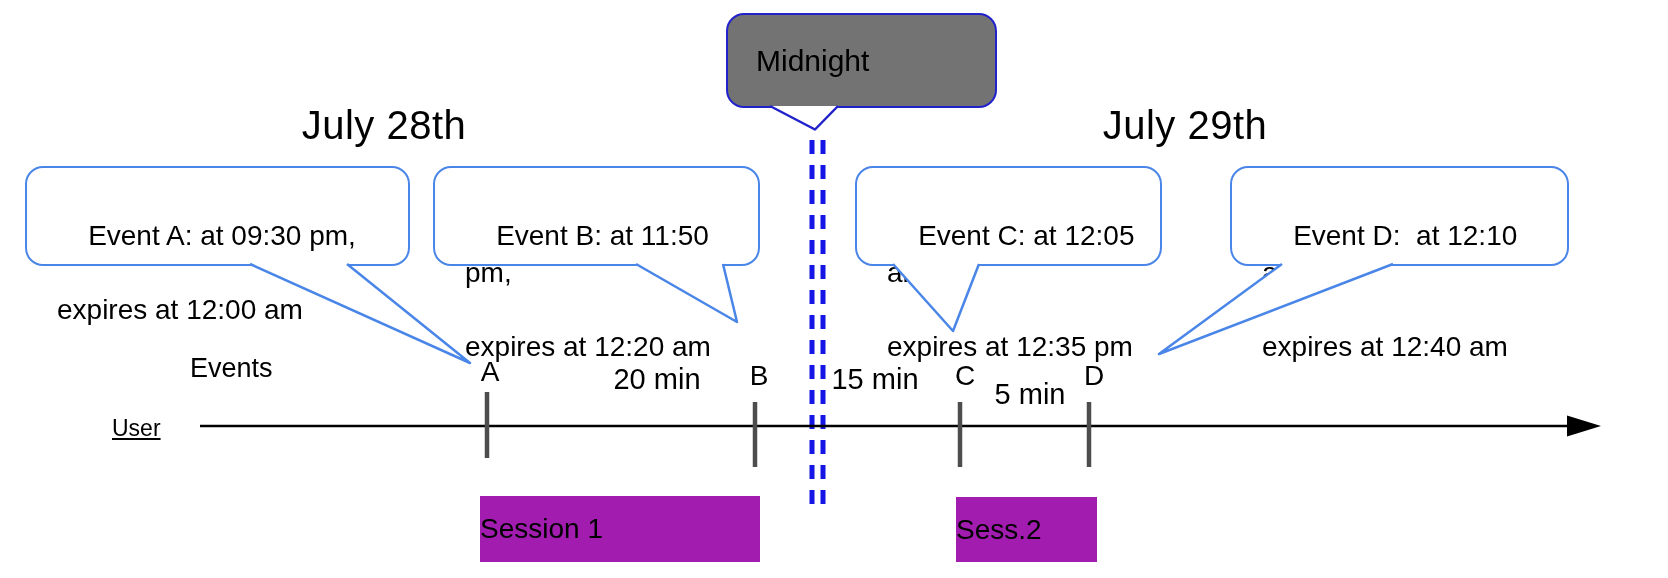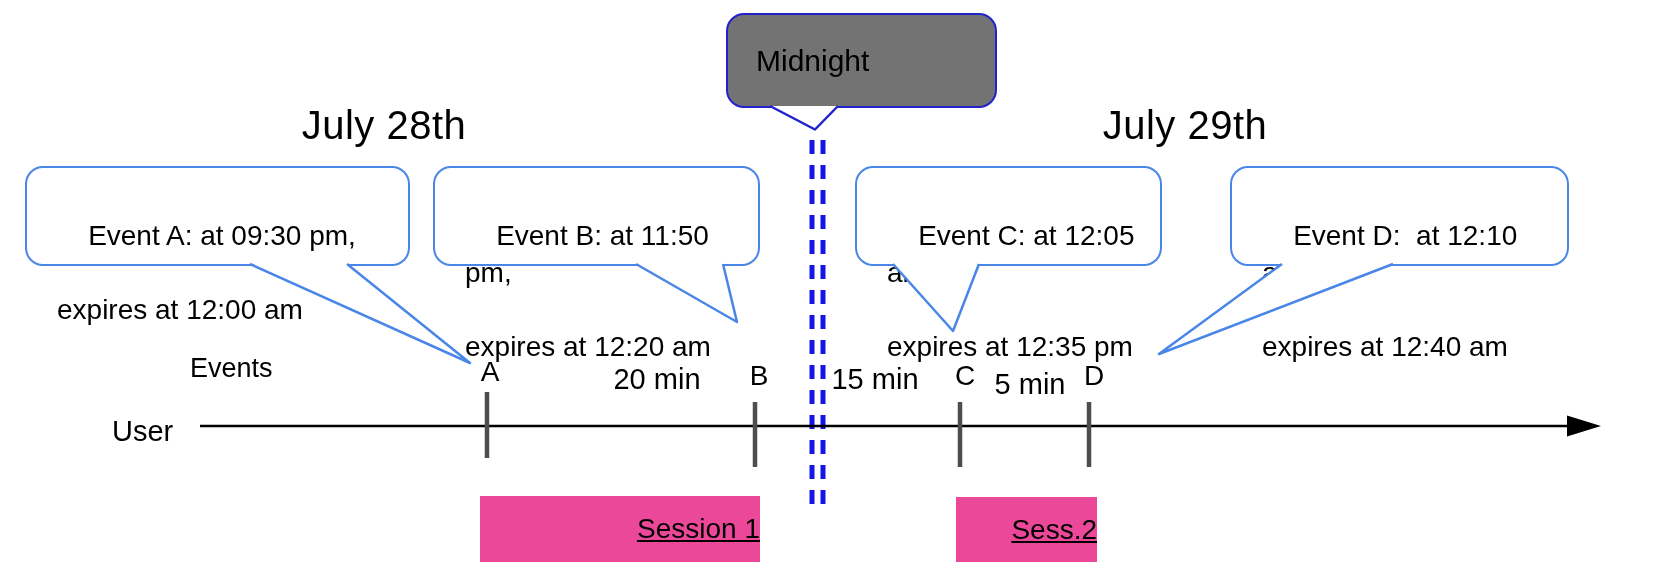--- a/index.html
+++ b/index.html
@@ -12,27 +12,27 @@
   .callout{
     box-sizing:border-box;background:#fff;border:2.5px solid #4a86e8;border-radius:18px;
     padding:12px 10px 0 30px;font-size:28px;line-height:37px;white-space:pre-wrap;z-index:2;
   }
   .callout .b{font-weight:normal;text-align:right;}
   .midnight{
     box-sizing:border-box;background:#737373;border:2.5px solid #2222cc;border-radius:18px;
     font-size:30px;z-index:2;display:flex;align-items:center;padding-left:28px;
   }
   .session{
-    background:#ec4899;display:flex;align-items:center;justify-content:flex-end;
-    font-size:28px;z-index:1;text-decoration:underline;
+    background:#a21caf;display:flex;align-items:center;justify-content:flex-start;
+    font-size:28px;z-index:1;
   }
   .tick-label{font-size:28px;transform:translateX(-50%);white-space:nowrap;}
   .interval-label{font-size:29px;transform:translateX(-50%);white-space:nowrap;}
   .events-label{font-size:27px;}
-  .user-label{font-size:29px;}
+  .user-label{font-size:23px;text-decoration:underline;}
   svg.overlay{position:absolute;left:0;top:0;z-index:3;pointer-events:none;}
 </style>
 </head>
 <body>
 
 <div id="stage">
 
   <div class="abs date-title" style="left:384px;top:103px;">July 28th</div>
   <div class="abs date-title" style="left:1185px;top:103px;">July 29th</div>
 
@@ -63,21 +63,21 @@
   <div class="abs events-label" style="left:190px;top:353px;">Events</div>
   <div class="abs user-label" style="left:112px;top:415px;">User</div>
 
   <div class="abs tick-label" style="left:490px;top:356px;">A</div>
   <div class="abs tick-label" style="left:759px;top:360px;">B</div>
   <div class="abs tick-label" style="left:965px;top:360px;">C</div>
   <div class="abs tick-label" style="left:1094px;top:360px;">D</div>
 
   <div class="abs interval-label" style="left:657px;top:363px;">20 min</div>
   <div class="abs interval-label" style="left:875px;top:363px;">15 min</div>
-  <div class="abs interval-label" style="left:1030px;top:368px;">5 min</div>
+  <div class="abs interval-label" style="left:1030px;top:378px;">5 min</div>
 
   <div class="abs session" style="left:480px;top:496px;width:280px;height:66px;">
     <span>Session 1</span>
   </div>
   <div class="abs session" style="left:956px;top:497px;width:141px;height:65px;">
     <span>Sess.2</span>
   </div>
 
   <svg class="overlay" width="1668" height="578" viewBox="0 0 1668 578">
 

